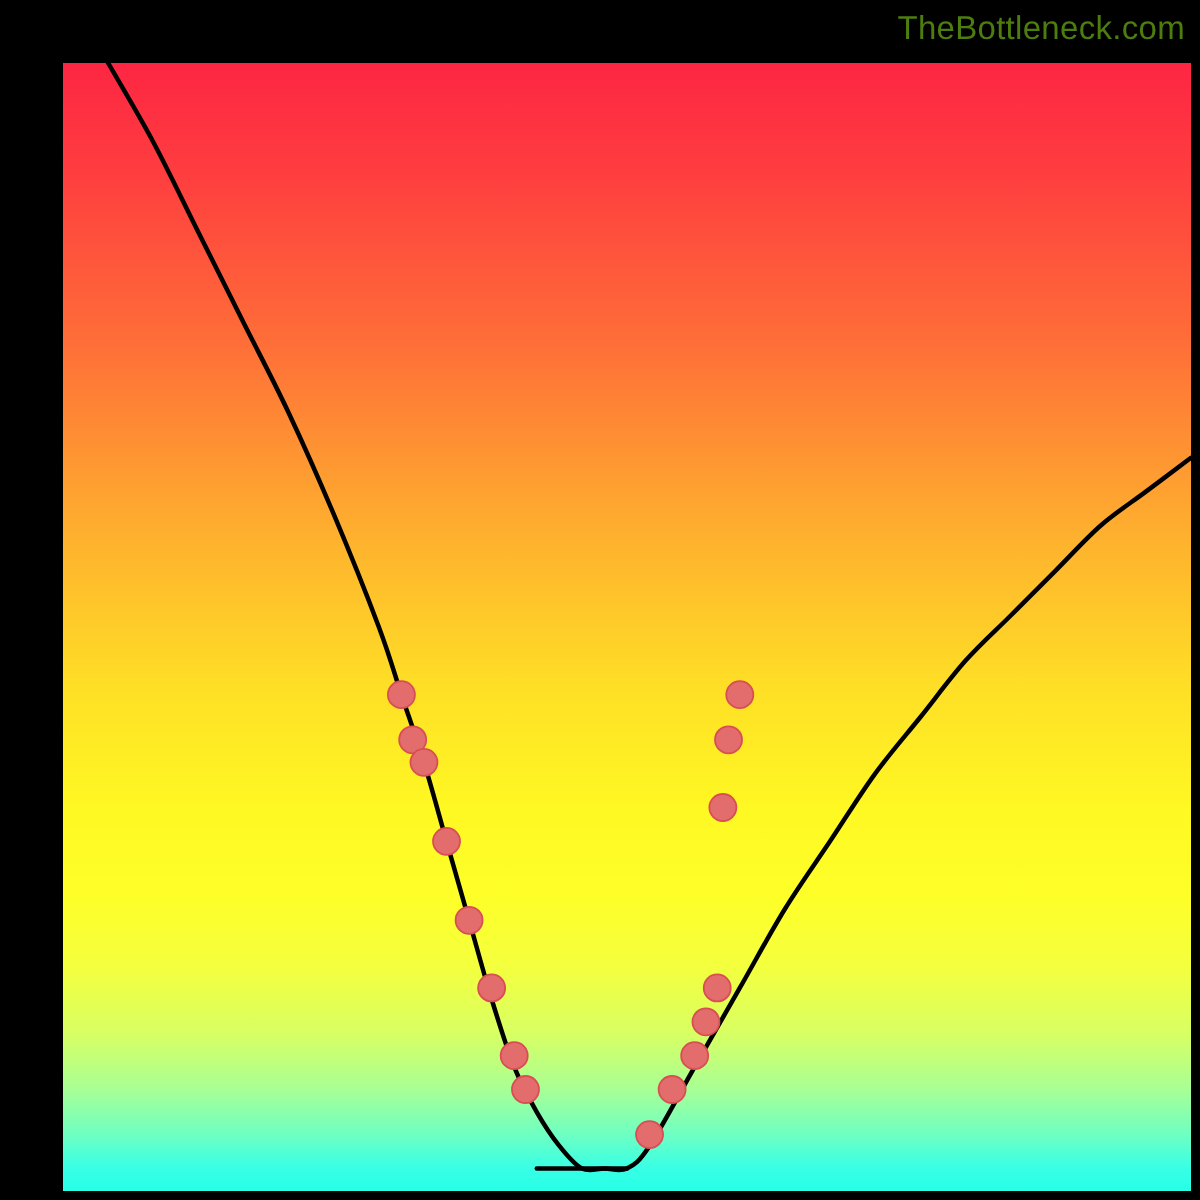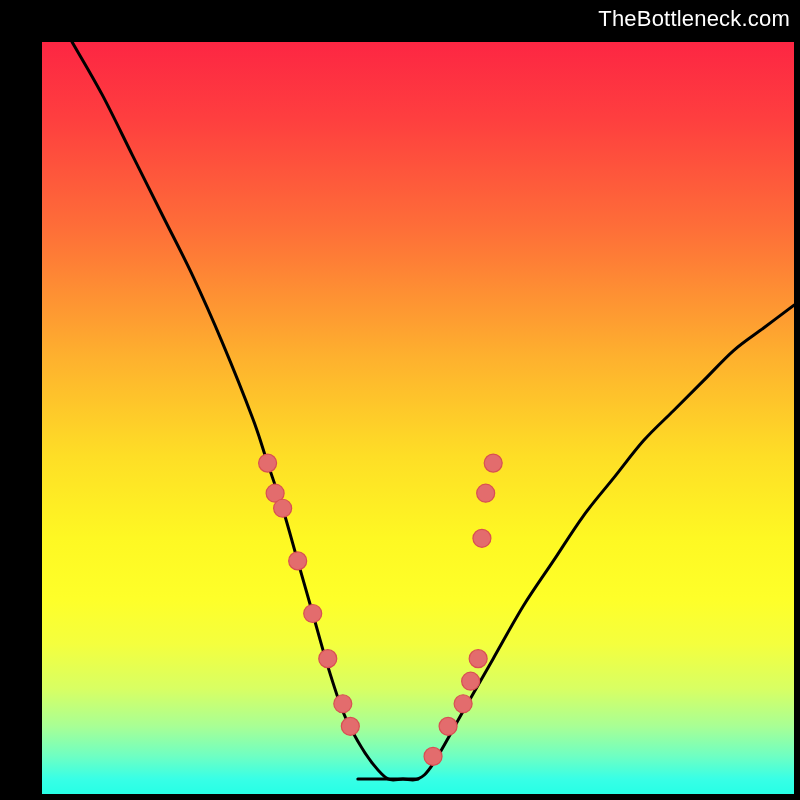--- a/index.html
+++ b/index.html
@@ -40,21 +40,21 @@
       #a8ff95 91%,
       #6effc3 95%,
       #38ffe6 98%,
       #27ffe6 100%
     );
   }
   .watermark {
     position: absolute;
     top: 6px;
     right: 10px;
-    color: #ffffff;
+    color: #4d7c0f;
     font-size: 22px;
     font-weight: 400;
     letter-spacing: 0.2px;
   }
   svg.curve {
     position: absolute;
     left: 0;
     top: 0;
     width: 752px;
     height: 752px;

